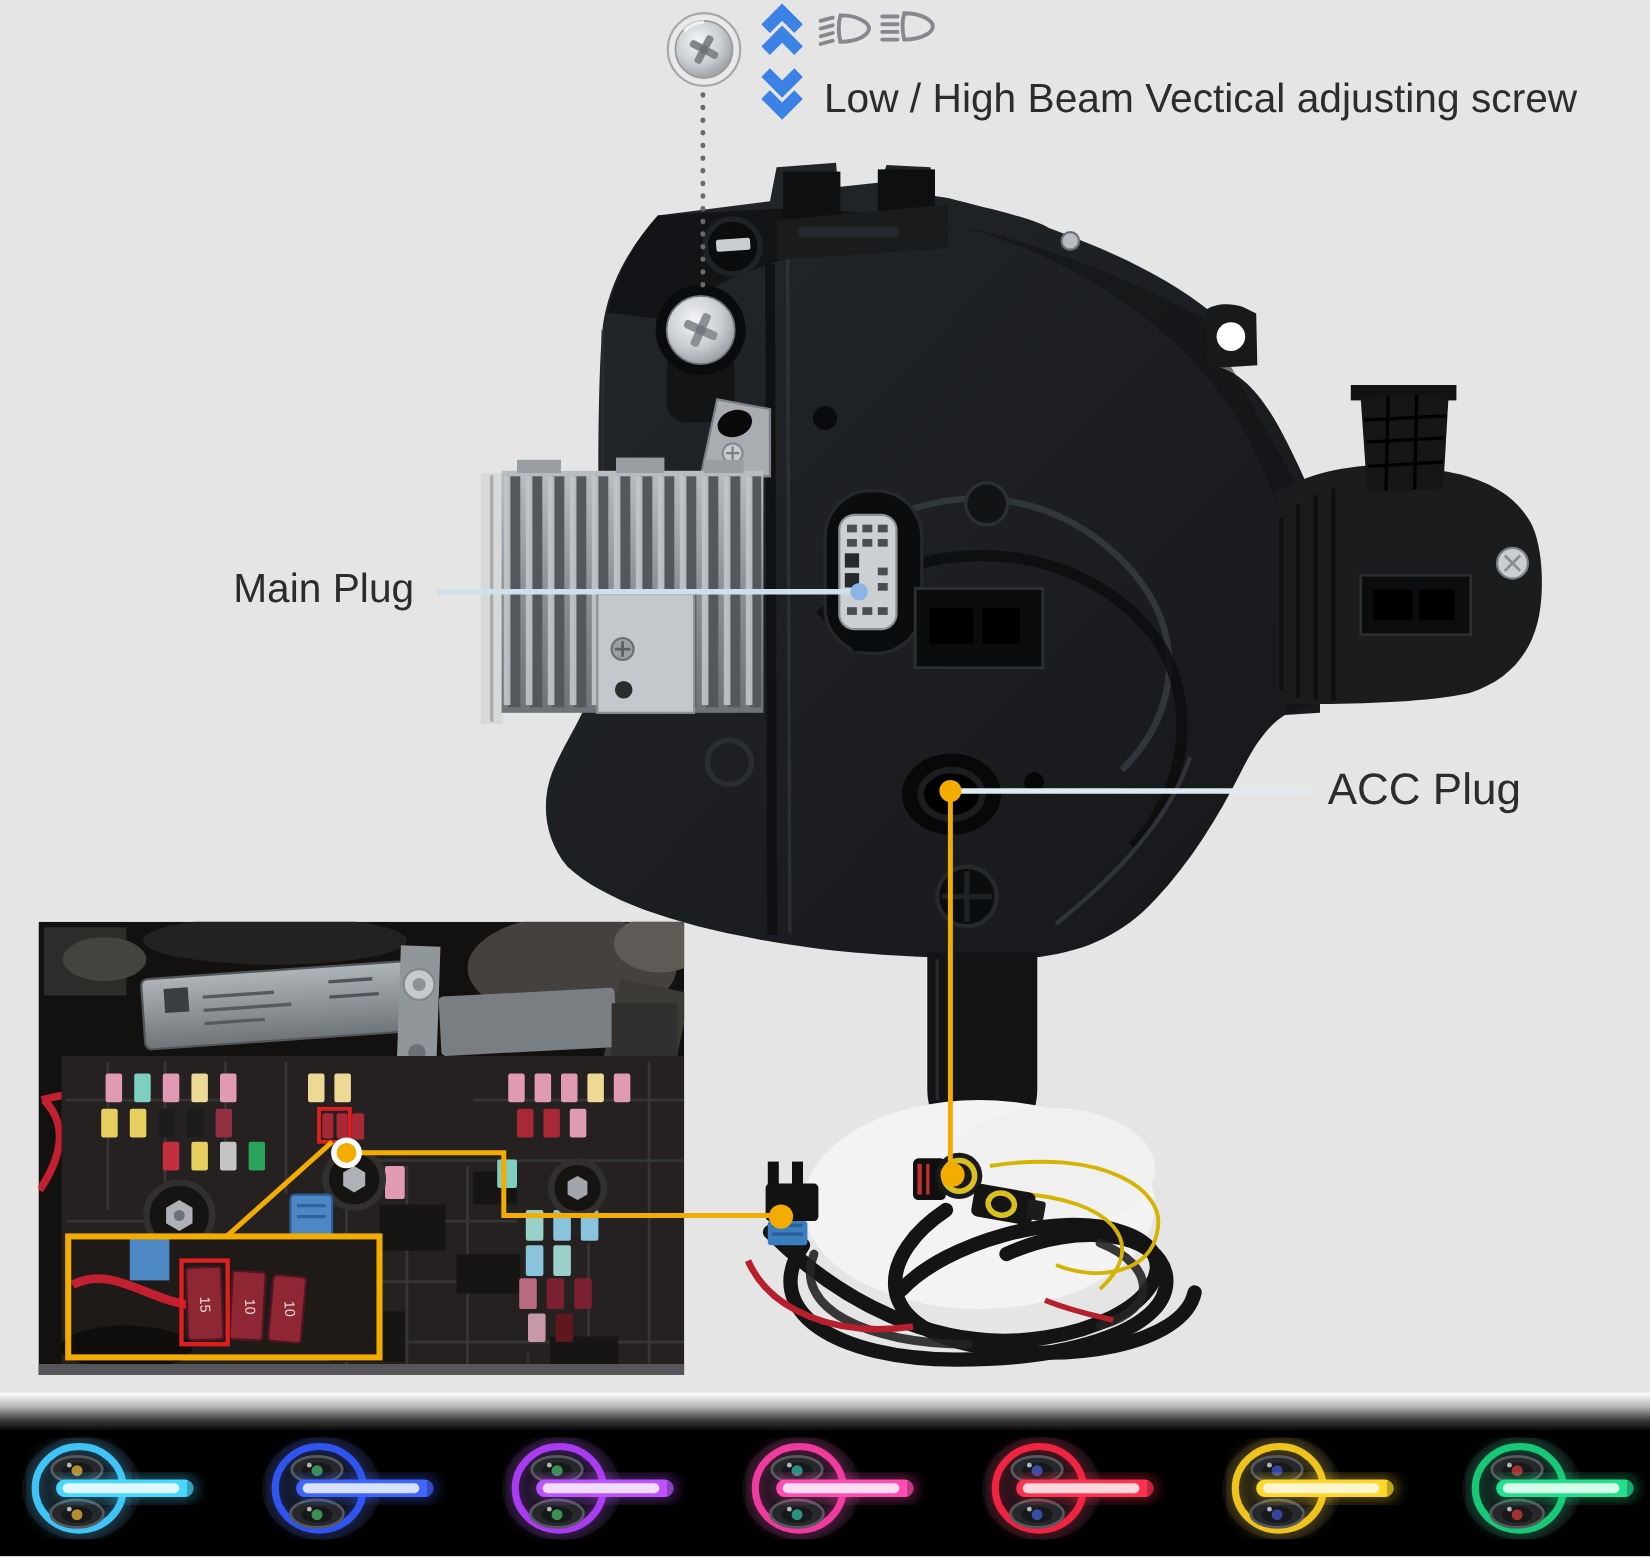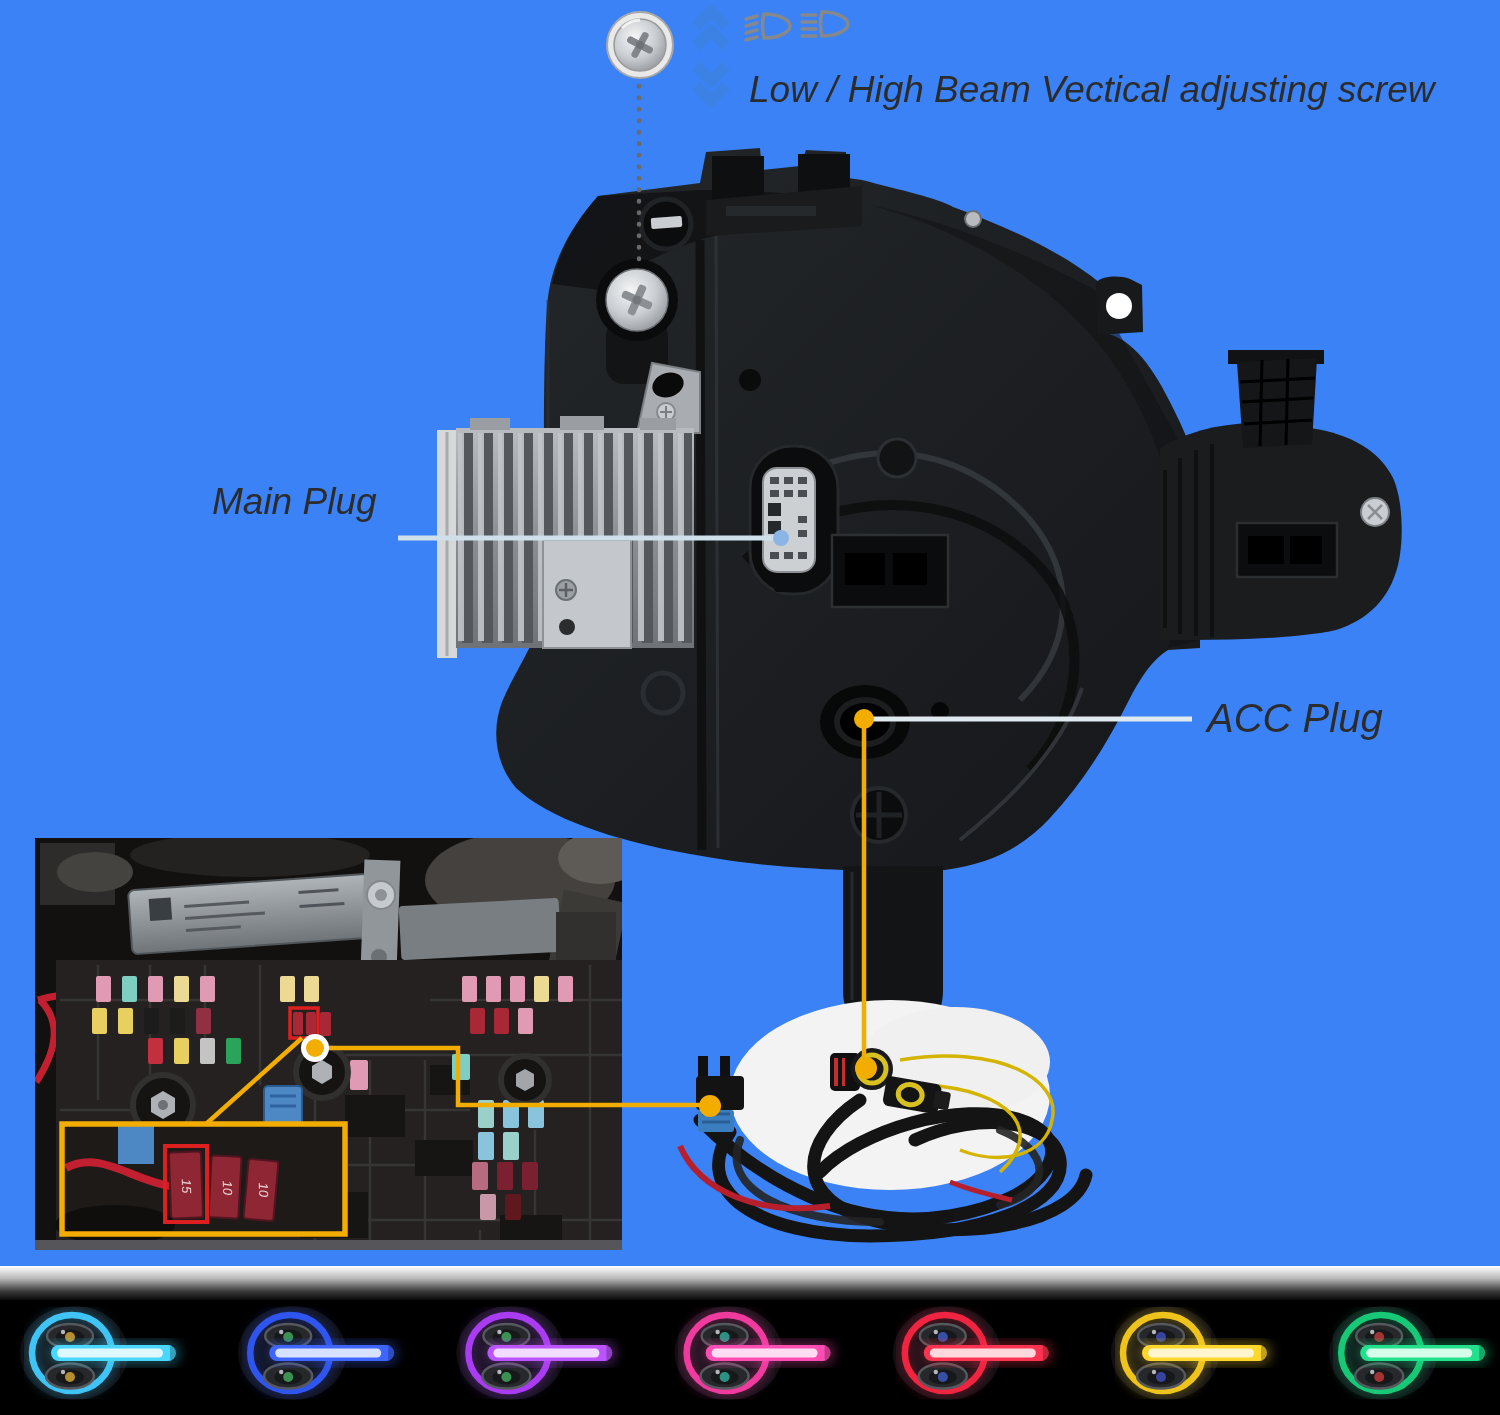--- a/index.html
+++ b/index.html
@@ -1,21 +1,21 @@
 <!DOCTYPE html>
 <html style="--accent-yellow: #f2ad00; --annotation-red: #dd1f1f; --line-white: #dfe9f0; --line-blue: #cfe0ea; --dot-blue: #8cb4e4; --chevron-blue: #3c82e4; --icon-gray: #85898d; --text-dark: #2c2c2c; --strip-black: #000000;"><head>
 <meta charset="utf-8">
 <style>
   html,body{margin:0;padding:0;background:#fff;}
-  .canvas{position:relative;width:1500px;height:1415px;background:#3b82f6;overflow:hidden;
-          font-family:"Liberation Sans",sans-serif;font-style:italic;}
+  .canvas{position:relative;width:1500px;height:1415px;background:#e5e5e5;overflow:hidden;
+          font-family:"Liberation Sans",sans-serif;}
   .canvas svg{position:absolute;left:0;top:0;}
   .label{position:absolute;color:var(--text-dark,#2c2c2c);white-space:nowrap;line-height:1.1;}
   .label-adjust{left:749px;top:70px;font-size:37px;}
-  .label-main{left:212px;top:482px;font-size:37px;}
+  .label-main{left:212px;top:515px;font-size:37px;}
   .label-acc{left:1207px;top:696px;font-size:40px;}
   
   .y-line{stroke:var(--accent-yellow,#f2ad00);stroke-width:4.5;fill:none;}
   .y-line-thick{stroke:var(--accent-yellow,#f2ad00);stroke-width:5.5;fill:none;}
   .y-dot{fill:var(--accent-yellow,#f2ad00);}
   .red-box{stroke:var(--annotation-red,#dd1f1f);fill:none;}
   .w-line{stroke:var(--line-white,#dfe9f0);stroke-width:5;fill:none;}
   .blue-line{stroke:var(--line-blue,#cfe0ea);stroke-width:5;fill:none;}
   .blue-dot{fill:var(--dot-blue,#8cb4e4);}
   .chev{stroke:var(--chevron-blue,#3c82e4);stroke-width:11;fill:none;stroke-linejoin:miter;}

